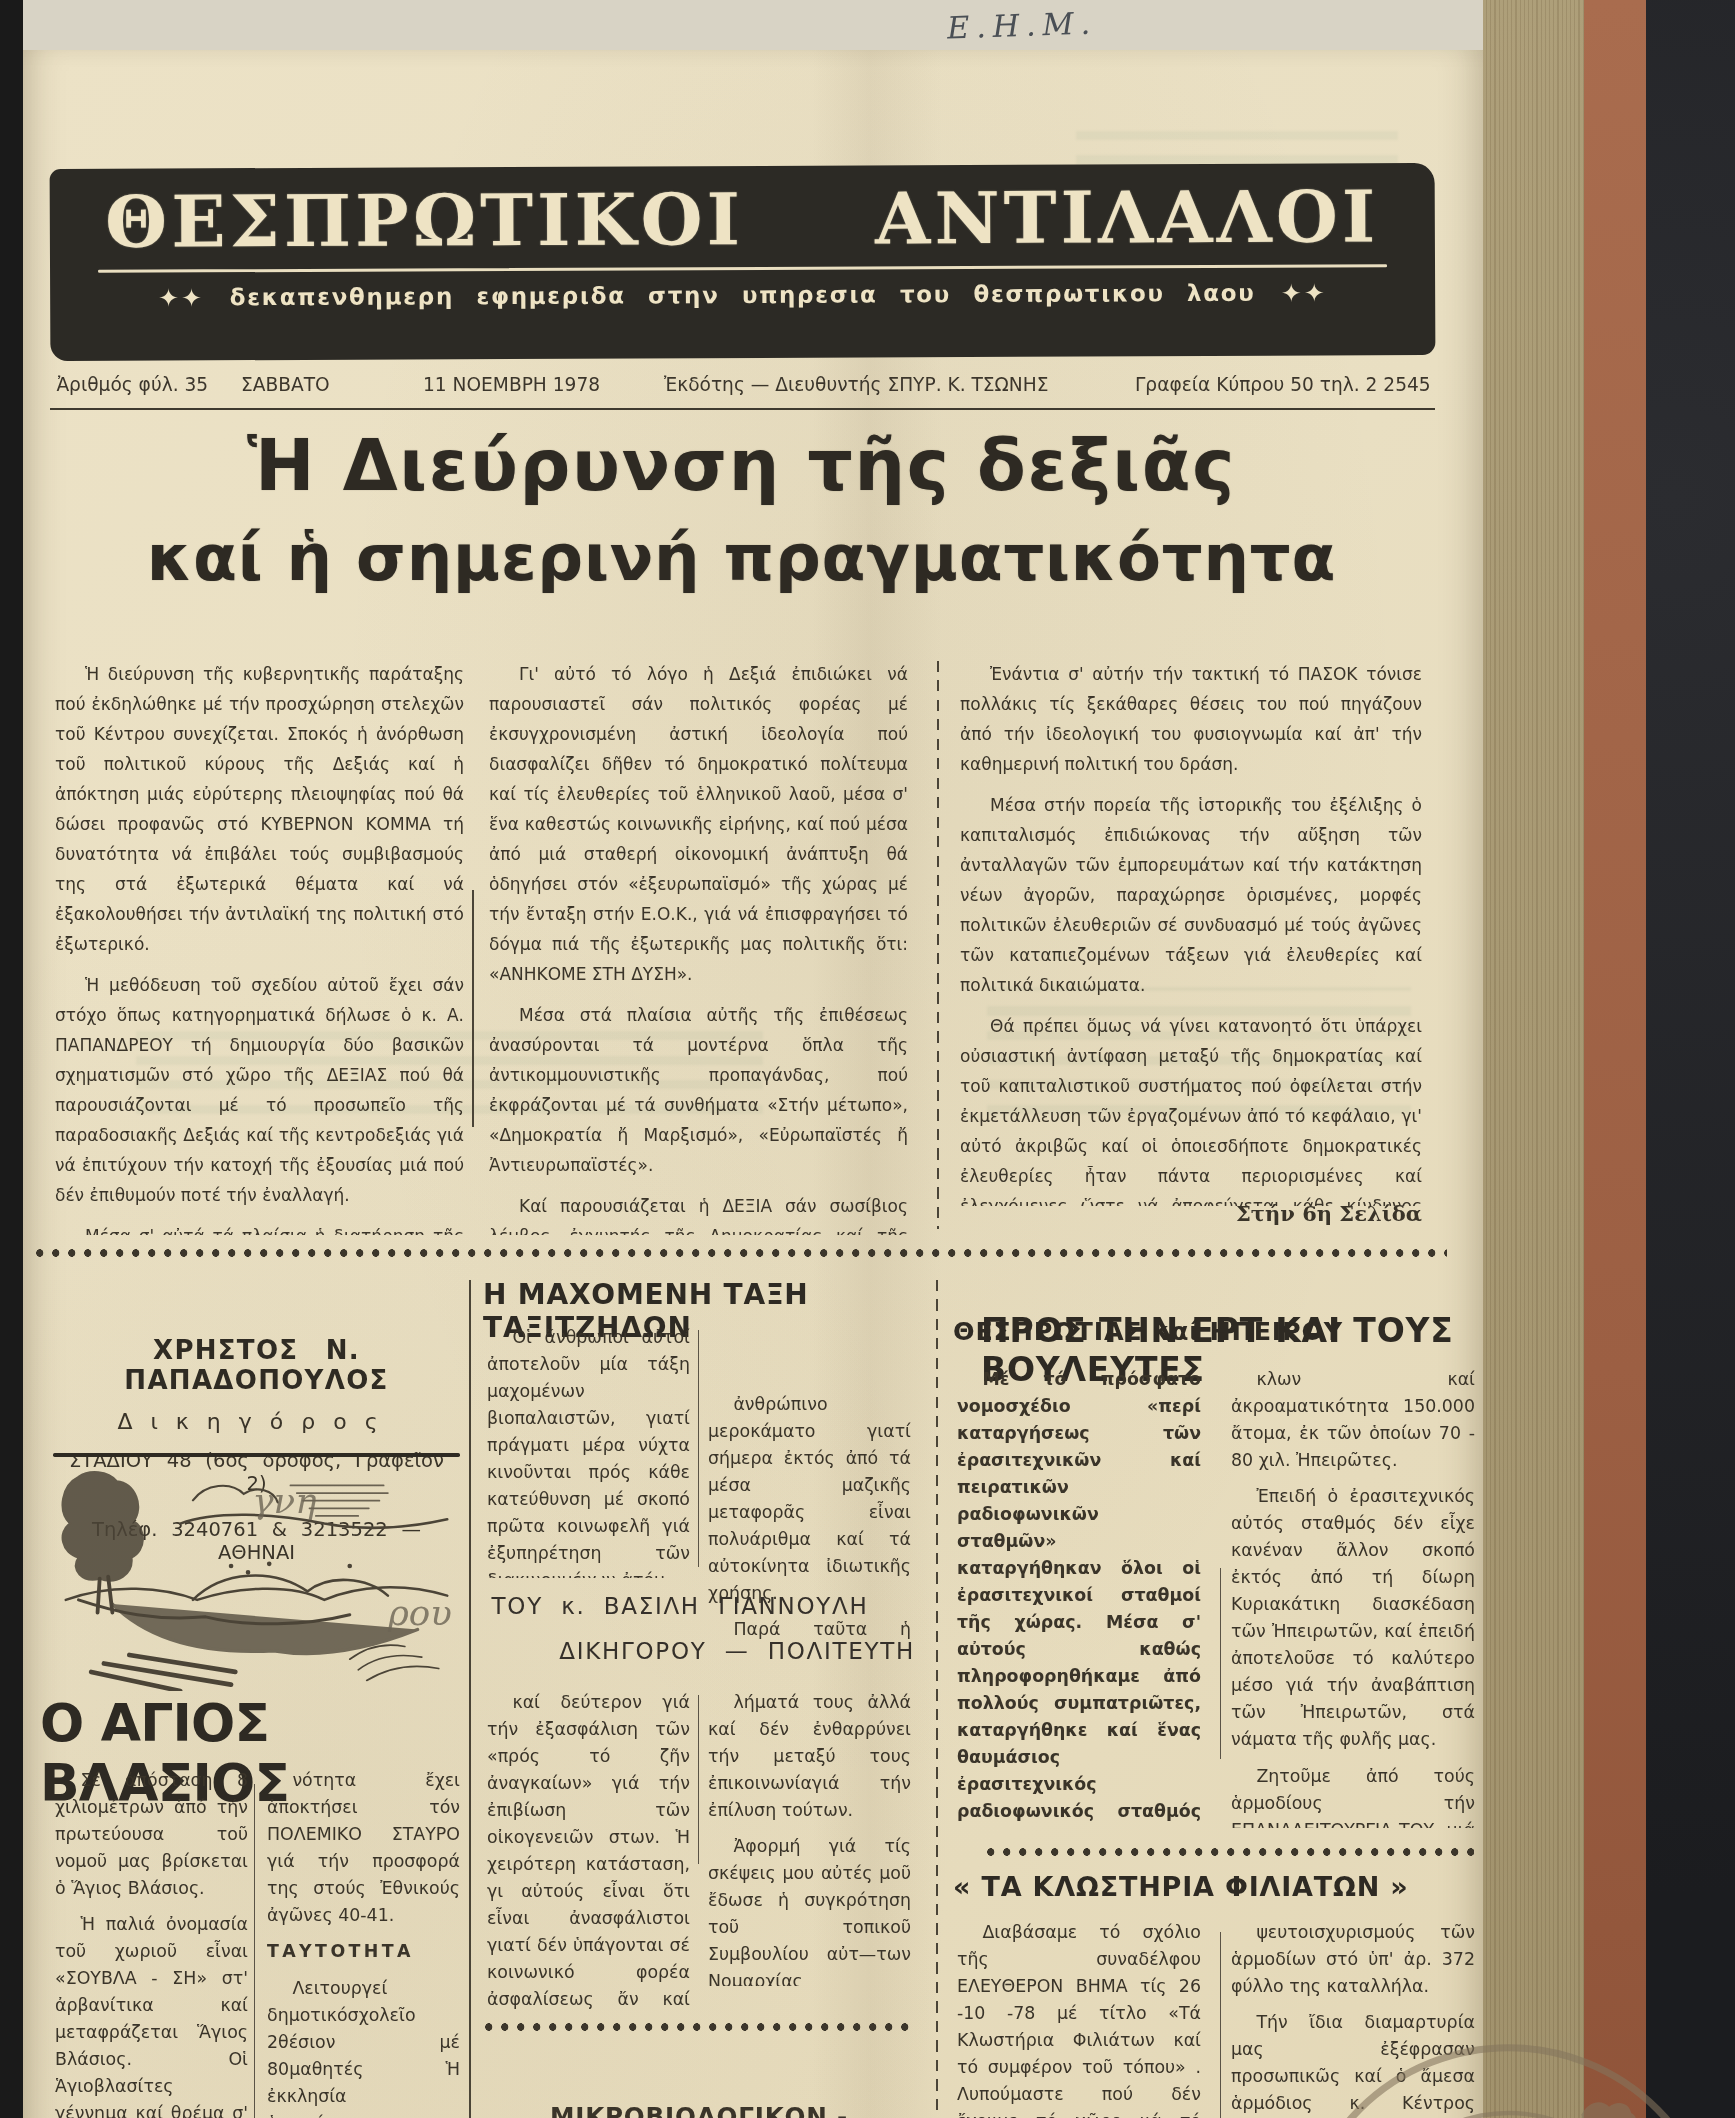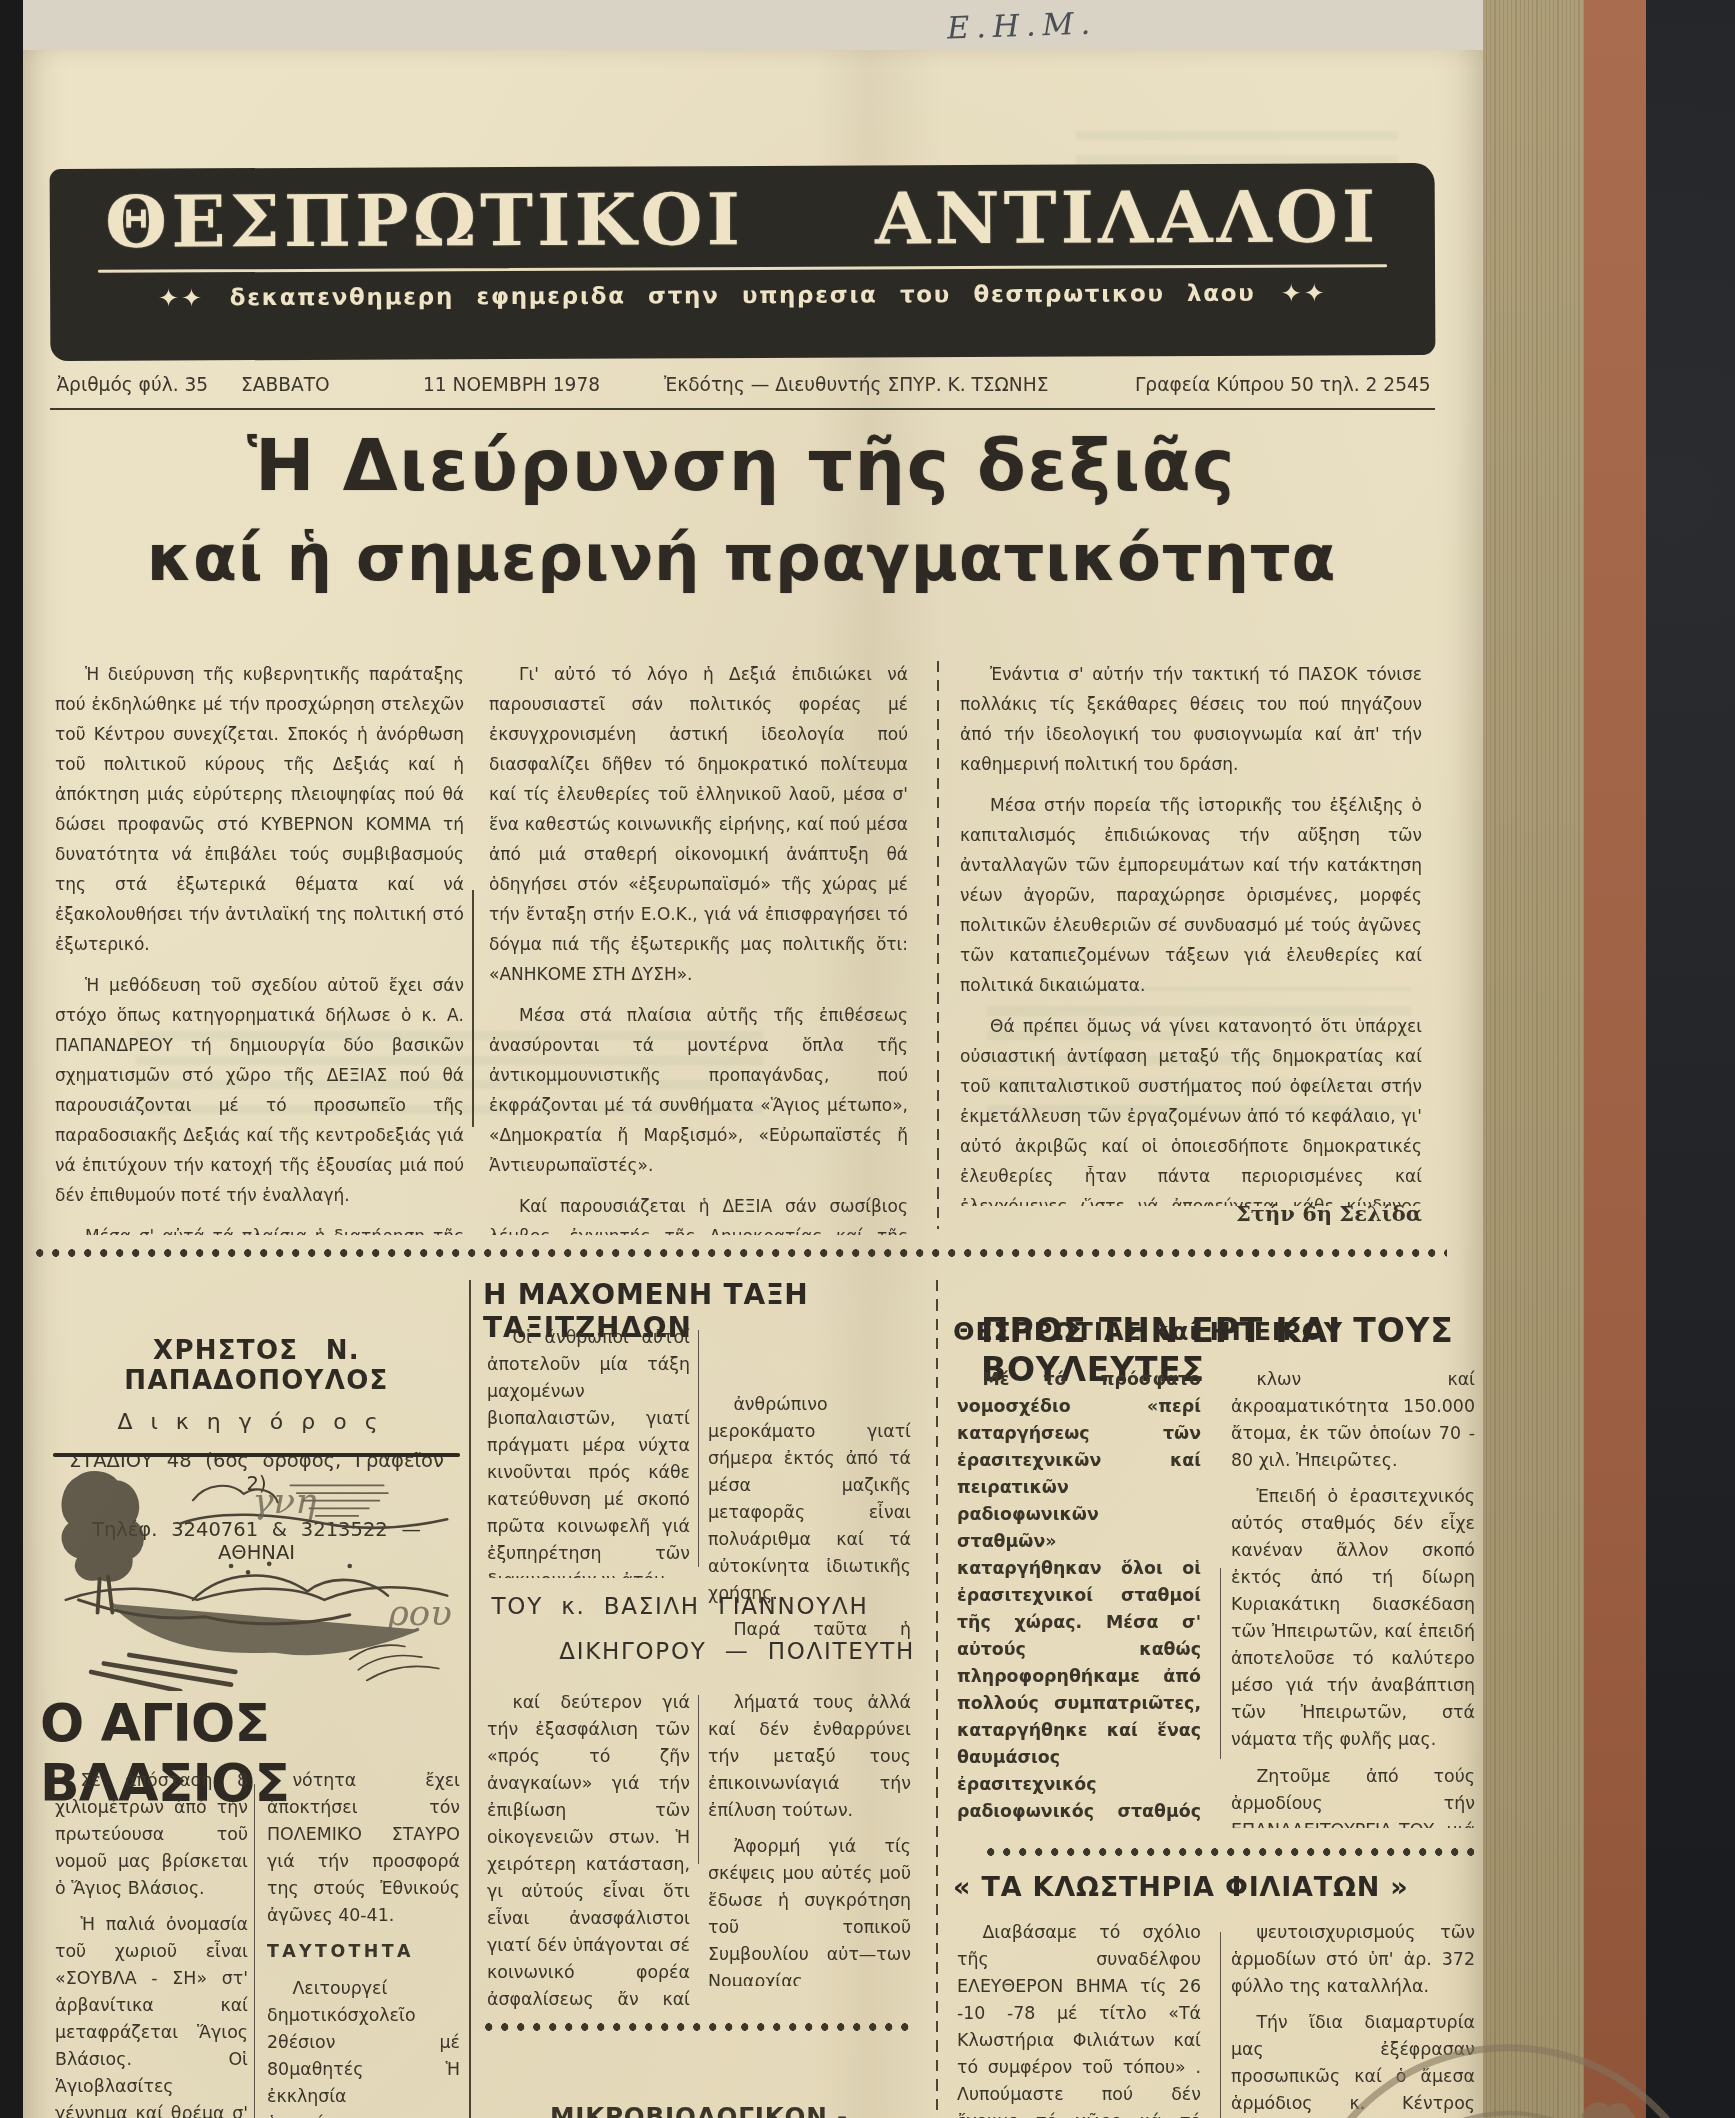--- a/index.html
+++ b/index.html
@@ -115,21 +115,21 @@
   <div class="headline hl2">καί ἡ σημερινή πραγματικότητα</div>
 
   <div class="col lead-col" style="left:55px;top:659px;width:409px;height:576px;">
     <p>Ἡ διεύρυνση τῆς κυβερνητικῆς παράταξης πού ἐκδηλώθηκε μέ τήν προσχώρηση στελεχῶν τοῦ Κέντρου συνεχίζεται. Σποκός ἡ ἀνόρθωση τοῦ πολιτικοῦ κύρους τῆς Δεξιάς καί ἡ ἀπόκτηση μιάς εὐρύτερης πλειοψηφίας πού θά δώσει προφανῶς στό ΚΥΒΕΡΝΟΝ ΚΟΜΜΑ τή δυνατότητα νά ἐπιβάλει τούς συμβιβασμούς της στά ἐξωτερικά θέματα καί νά ἐξακολουθήσει τήν ἀντιλαϊκή της πολιτική στό ἐξωτερικό.</p>
     <p>Ἡ μεθόδευση τοῦ σχεδίου αὐτοῦ ἔχει σάν στόχο ὅπως κατηγορηματικά δήλωσε ὁ κ. Α. ΠΑΠΑΝΔΡΕΟΥ τή δημιουργία δύο βασικῶν σχηματισμῶν στό χῶρο τῆς ΔΕΞΙΑΣ πού θά παρουσιάζονται μέ τό προσωπεῖο τῆς παραδοσιακῆς Δεξιάς καί τῆς κεντροδεξιάς γιά νά ἐπιτύχουν τήν κατοχή τῆς ἐξουσίας μιά πού δέν ἐπιθυμούν ποτέ τήν ἐναλλαγή.</p>
     <p>Μέσα σ' αὐτά τά πλαίσια ἡ διατήρηση τῆς Ἄκρο - δεξιάς παραμένει σάν φόβητρο στό λαϊκό κίνημα καί στήν προσδοκία τοῦ δημοκρατικοῦ λαοῦ γιά ΑΛΛΑΓΗ.</p>
 
   </div>
   <div class="col lead-col" style="left:489px;top:659px;width:419px;height:576px;">
     <p>Γι' αὐτό τό λόγο ἡ Δεξιά ἐπιδιώκει νά παρουσιαστεῖ σάν πολιτικός φορέας μέ ἐκσυγχρονισμένη ἀστική ἰδεολογία πού διασφαλίζει δῆθεν τό δημοκρατικό πολίτευμα καί τίς ἐλευθερίες τοῦ ἑλληνικοῦ λαοῦ, μέσα σ' ἕνα καθεστώς κοινωνικῆς εἰρήνης, καί πού μέσα ἀπό μιά σταθερή οἰκονομική ἀνάπτυξη θά ὁδηγήσει στόν «ἐξευρωπαϊσμό» τῆς χώρας μέ τήν ἔνταξη στήν Ε.Ο.Κ., γιά νά ἐπισφραγήσει τό δόγμα πιά τῆς ἐξωτερικῆς μας πολιτικῆς ὅτι: «ΑΝΗΚΟΜΕ ΣΤΗ ΔΥΣΗ».</p>
-    <p>Μέσα στά πλαίσια αὐτῆς τῆς ἐπιθέσεως ἀνασύρονται τά μοντέρνα ὅπλα τῆς ἀντικομμουνιστικῆς προπαγάνδας, πού ἐκφράζονται μέ τά συνθήματα «Ἅγιος μέτωπο», «Δημοκρατία ἤ Μαρξισμό», «Εὐρωπαϊστές ἤ Ἀντιευρωπαϊστές».</p>
+    <p>Μέσα στά πλαίσια αὐτῆς τῆς ἐπιθέσεως ἀνασύρονται τά μοντέρνα ὅπλα τῆς ἀντικομμουνιστικῆς προπαγάνδας, πού ἐκφράζονται μέ τά συνθήματα «Στήν μέτωπο», «Δημοκρατία ἤ Μαρξισμό», «Εὐρωπαϊστές ἤ Ἀντιευρωπαϊστές».</p>
     <p>Καί παρουσιάζεται ἡ ΔΕΞΙΑ σάν σωσίβιος λέμβος, ἐγγυητής τῆς Δημοκρατίας καί τῆς Εὐρωπαϊκῆς πορείας τῆς χώρας.</p>
 
   </div>
   <div class="col lead-col" style="left:960px;top:659px;width:462px;height:547px;">
     <p>Ἐνάντια σ' αὐτήν τήν τακτική τό ΠΑΣΟΚ τόνισε πολλάκις τίς ξεκάθαρες θέσεις του πού πηγάζουν ἀπό τήν ἰδεολογική του φυσιογνωμία καί ἀπ' τήν καθημερινή πολιτική του δράση.</p>
     <p>Μέσα στήν πορεία τῆς ἱστορικῆς του ἐξέλιξης ὁ καπιταλισμός ἐπιδιώκονας τήν αὔξηση τῶν ἀνταλλαγῶν τῶν ἐμπορευμάτων καί τήν κατάκτηση νέων ἀγορῶν, παραχώρησε ὁρισμένες, μορφές πολιτικῶν ἐλευθεριῶν σέ συνδυασμό μέ τούς ἀγῶνες τῶν καταπιεζομένων τάξεων γιά ἐλευθερίες καί πολιτικά δικαιώματα.</p>
     <p>Θά πρέπει ὅμως νά γίνει κατανοητό ὅτι ὑπάρχει οὐσιαστική ἀντίφαση μεταξύ τῆς δημοκρατίας καί τοῦ καπιταλιστικοῦ συστήματος πού ὀφείλεται στήν ἐκμετάλλευση τῶν ἐργαζομένων ἀπό τό κεφάλαιο, γι' αὐτό ἀκριβῶς καί οἱ ὁποιεσδήποτε δημοκρατικές ἐλευθερίες ἦταν πάντα περιορισμένες καί ἐλεγχόμενες ὥστε νά ἀποφεύγεται κάθε κίνδυνος ἀνατροπῆς τοῦ συστήματος. Μέσα σ' αὐτά τά πλαίσια πολιτεύτηκε ἡ ἄρχουσα τάξη στή χώρα μας.</p>
   </div>
   <div class="continued" style="position:absolute;left:960px;top:1201px;width:462px;">Στήν 6η Σελίδα</div>
 

